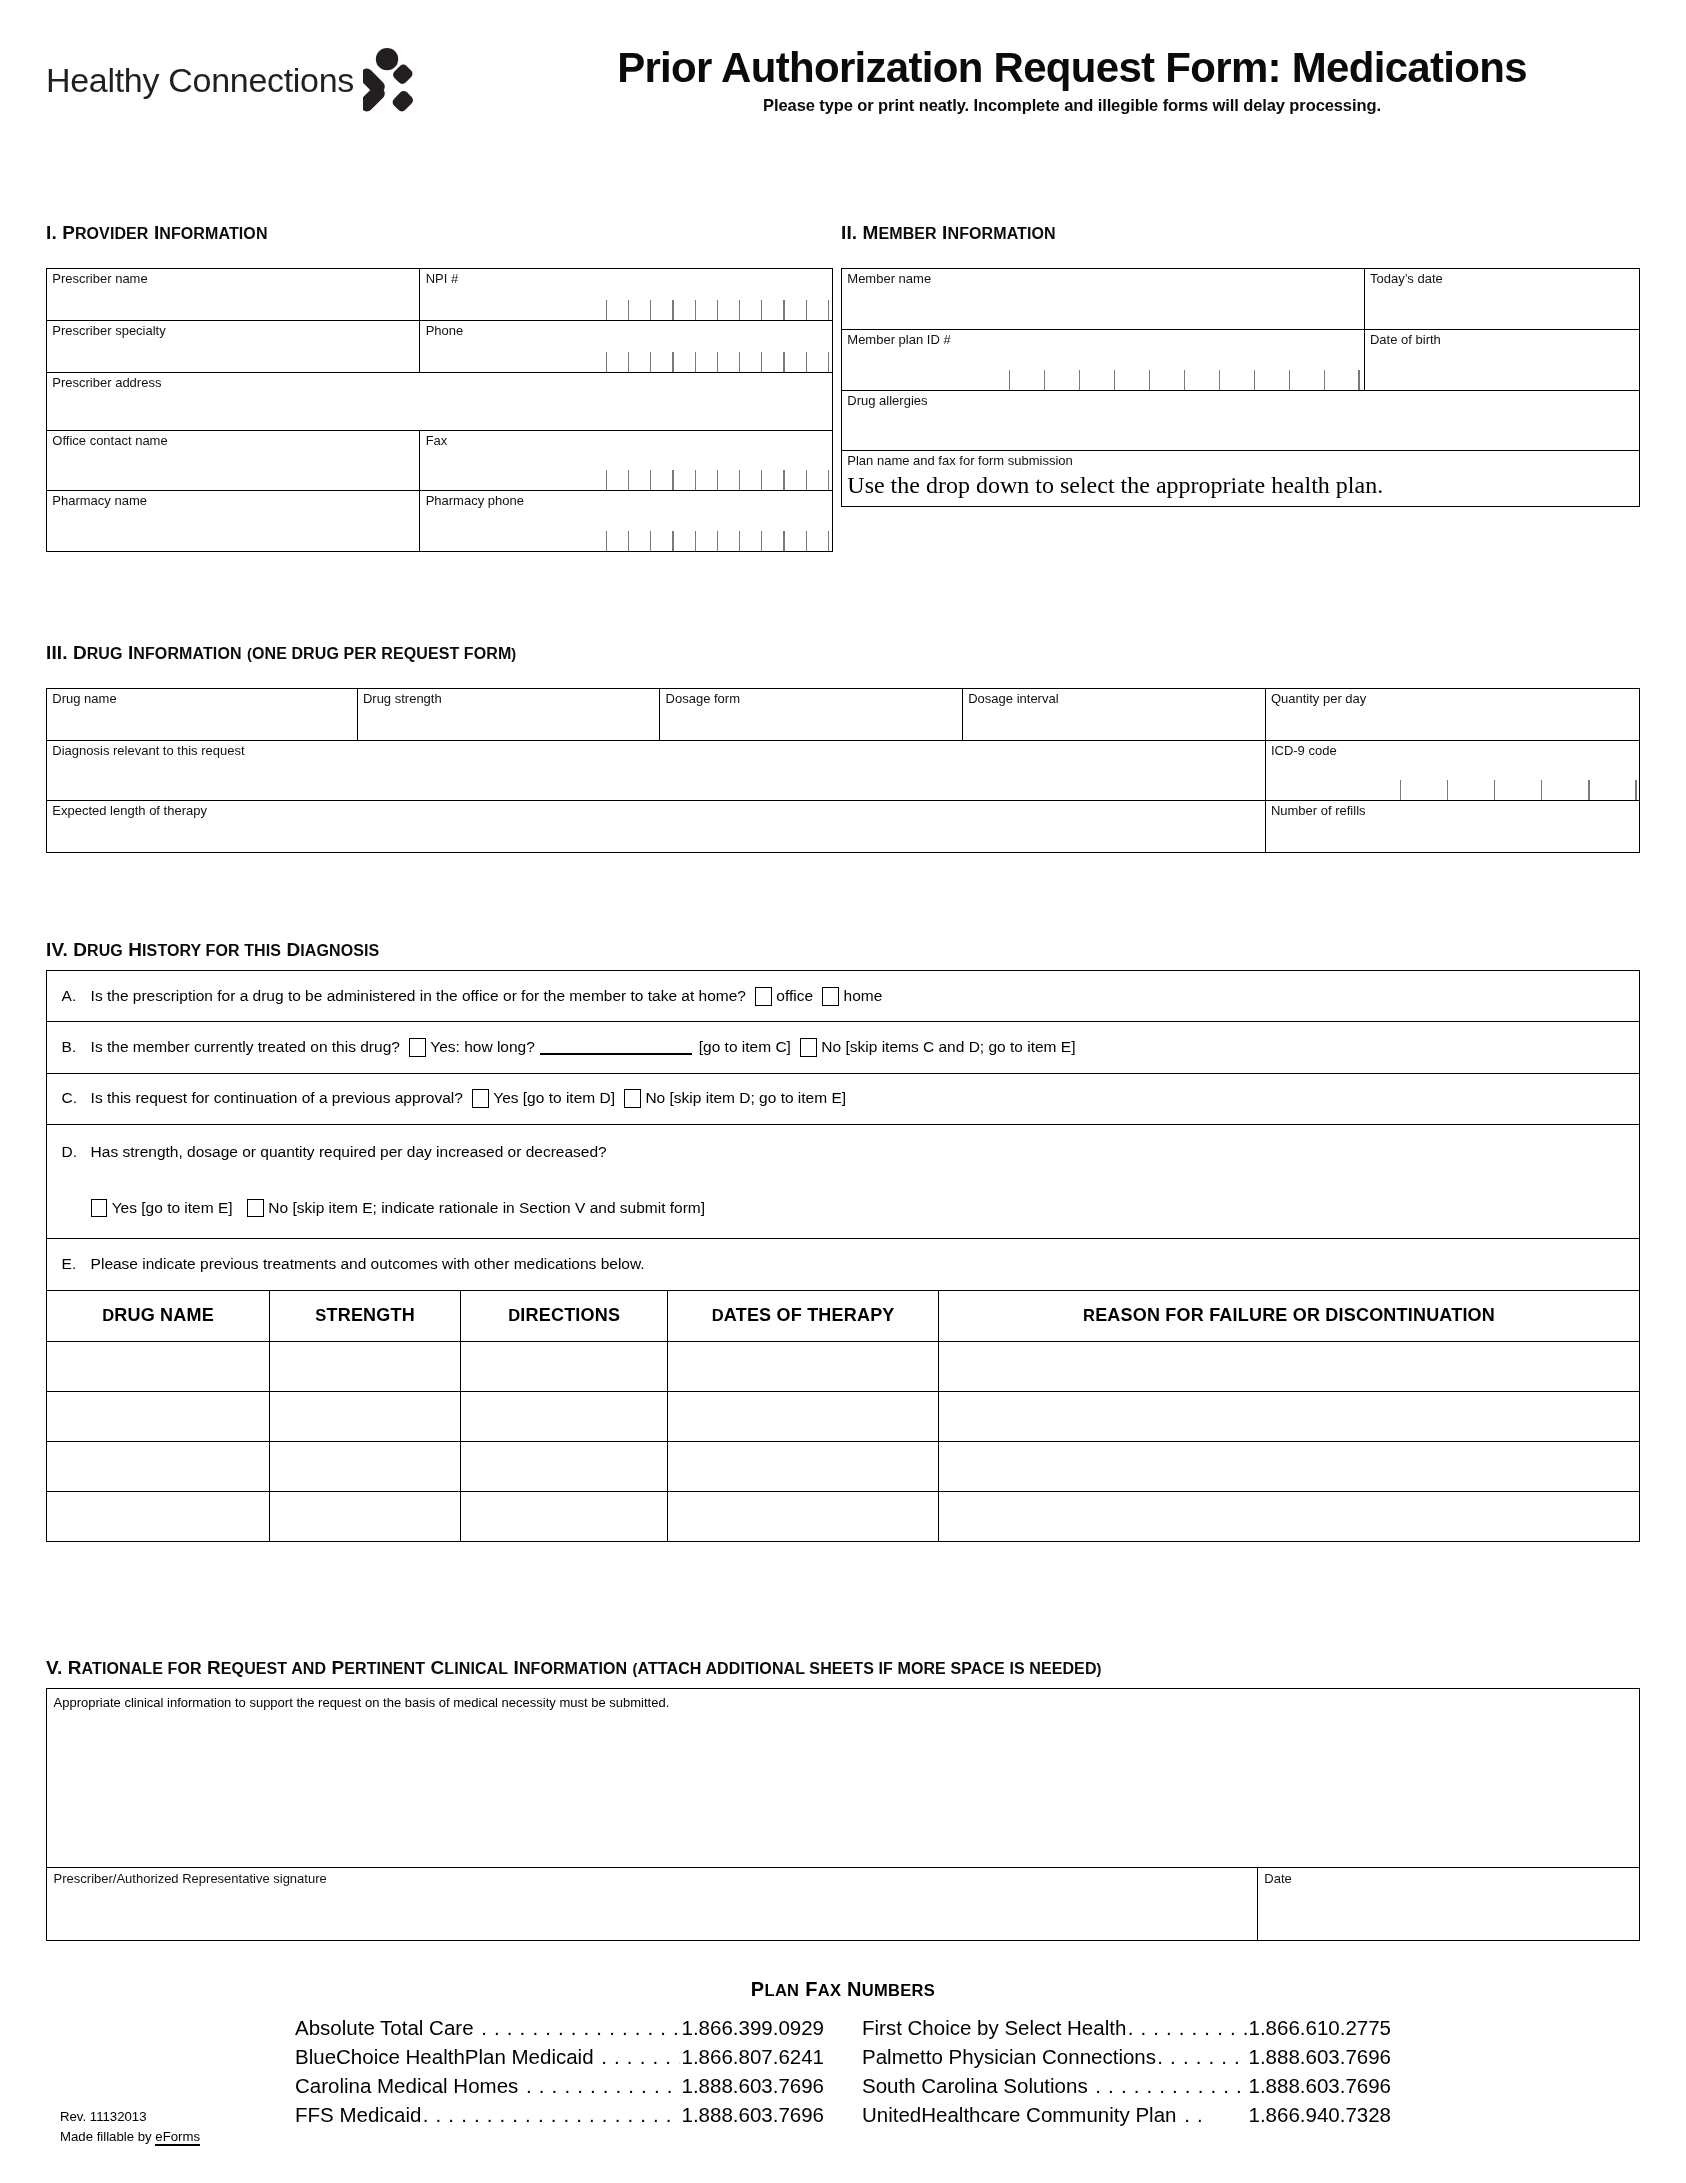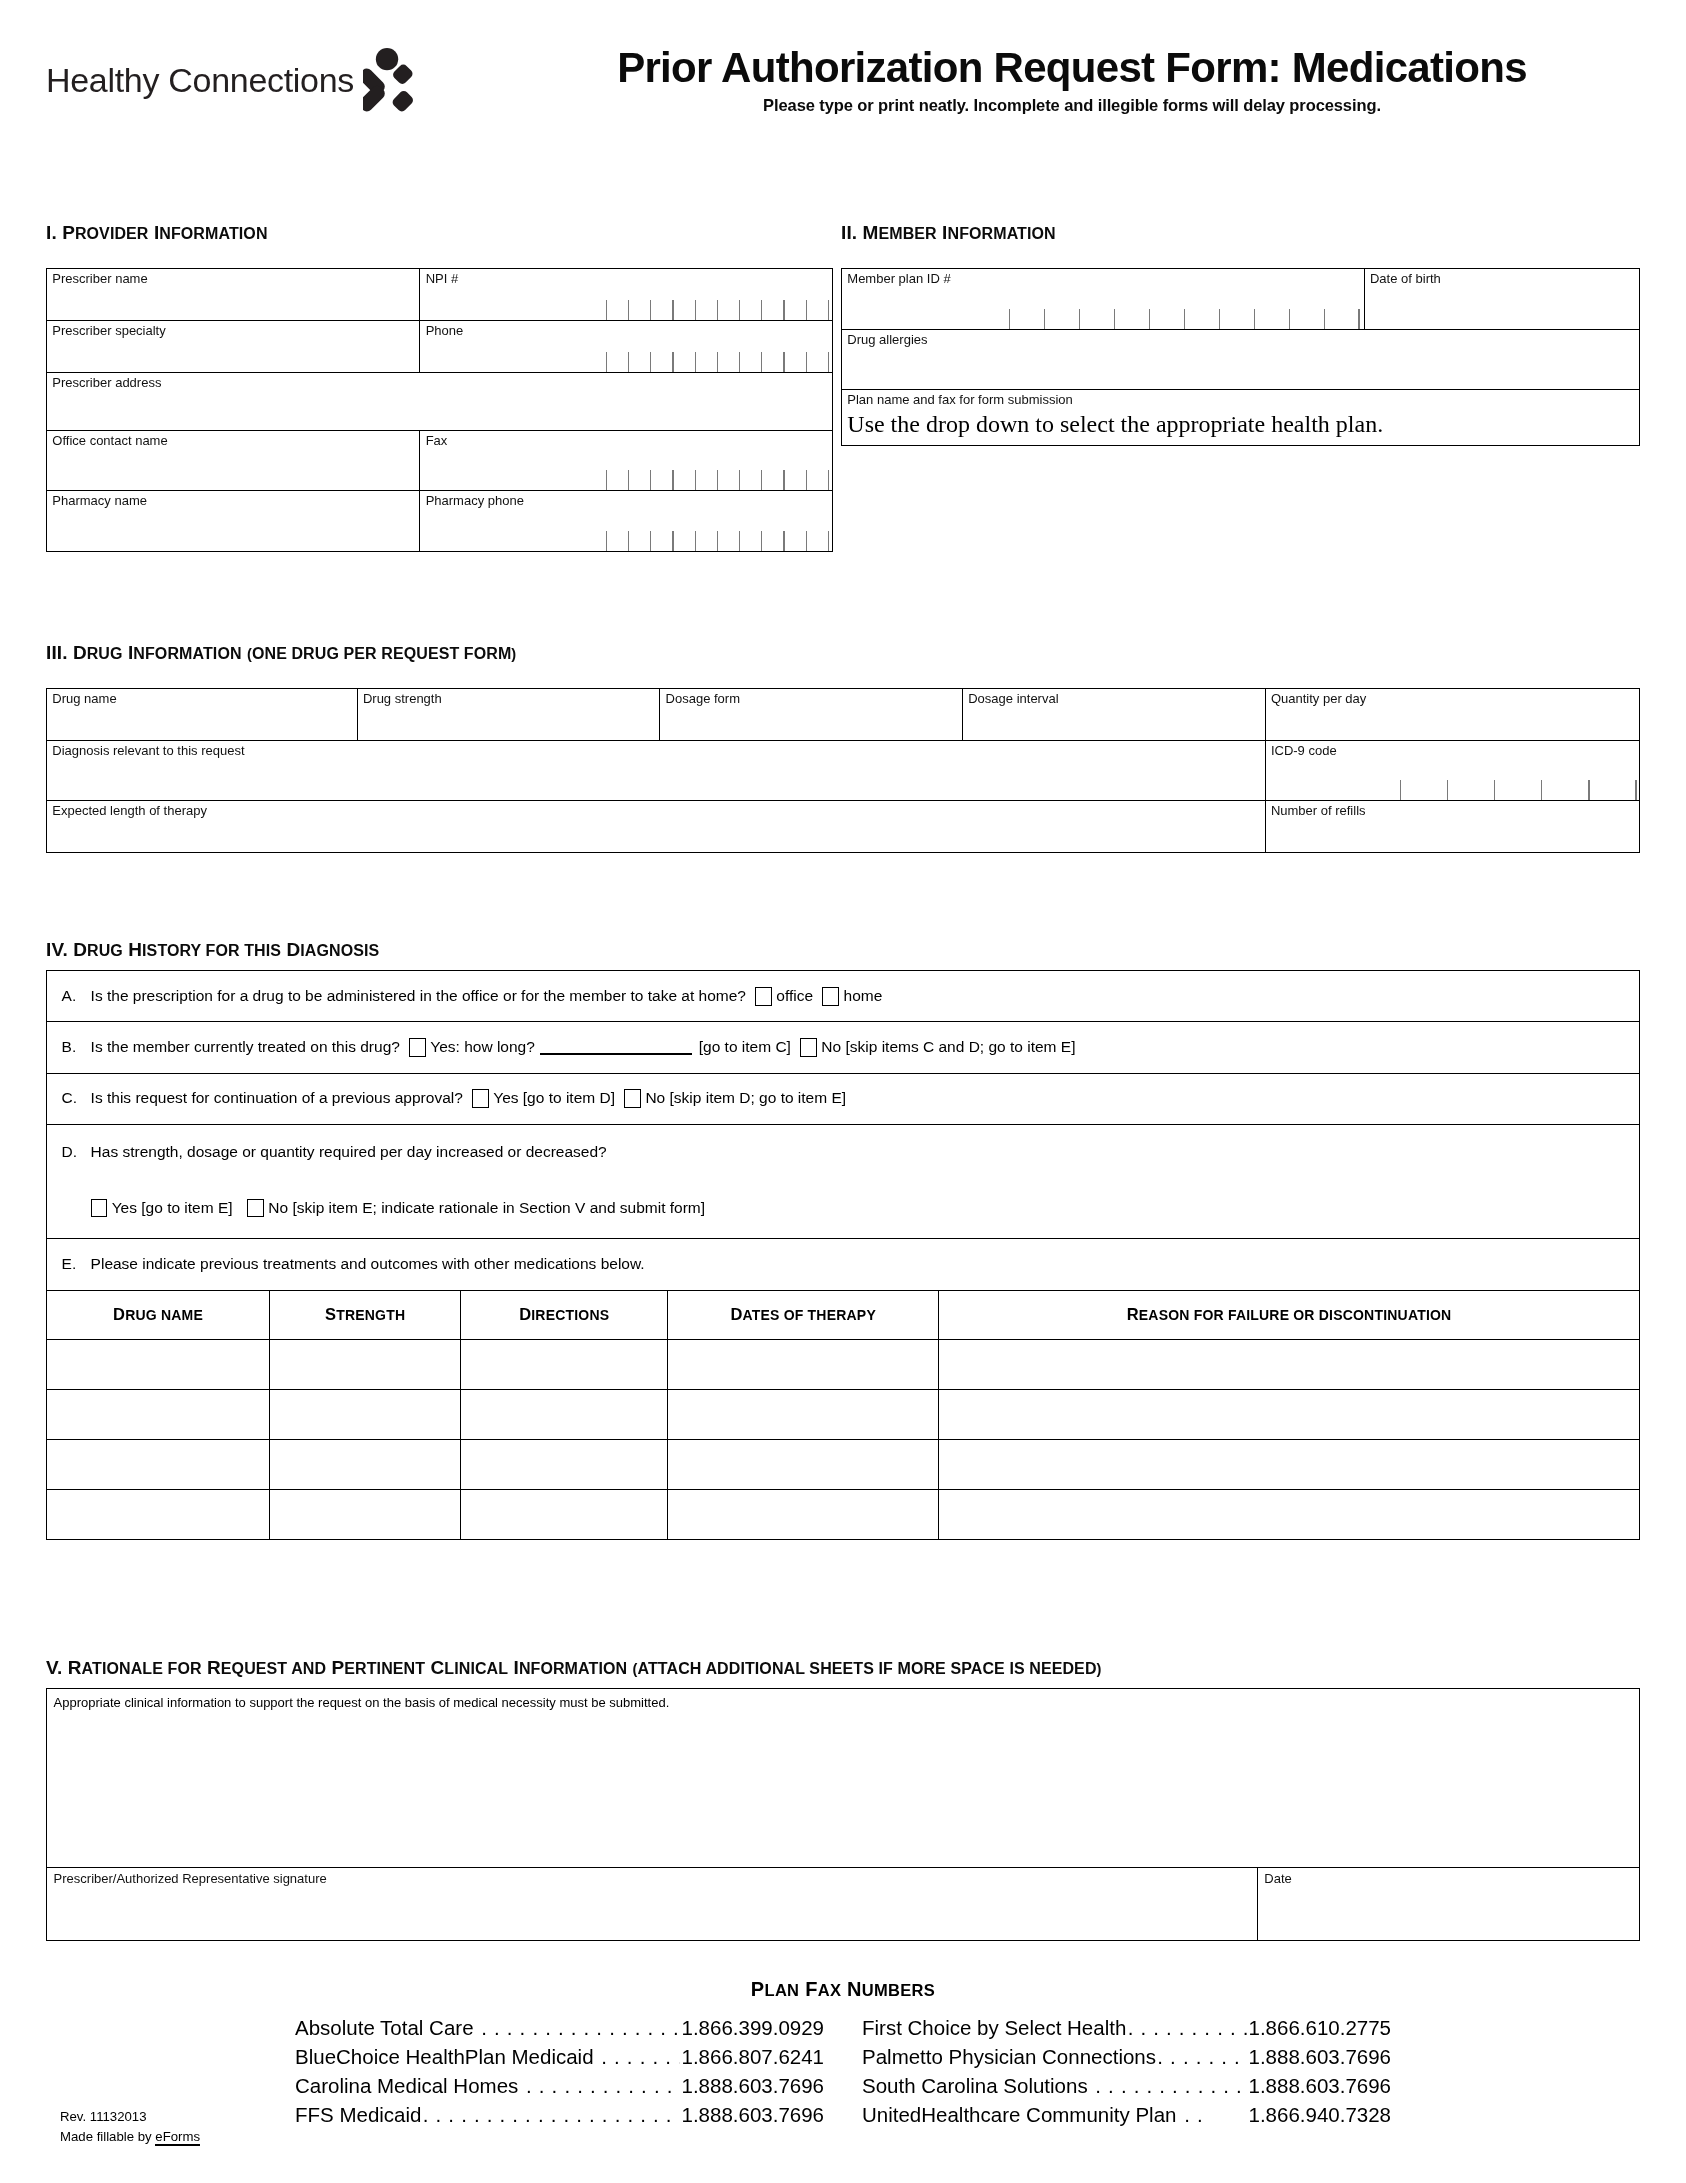--- a/index.html
+++ b/index.html
@@ -80,21 +80,21 @@
     height:14.6px; margin:0 6.6px -1.3px 5.3px;
   }
 
   
   .htable { border-collapse:collapse; width:100%; table-layout:fixed; margin:0; }
   .htable th, .htable td { border:1.3px solid #000; }
   .htable th {
     font-weight:700; font-size:16.5px; padding:14.6px 2.6px; text-align:center;
     letter-spacing:0.2px;
   }
-  .htable th .sc { font-size:14px; }
+  .htable th .sc { font-size:18px; }
   .htable td { height:50px; }
 
   
   .rbox { border:1.3px solid #000; border-bottom:none; height:179px; padding:5.3px 6.6px; }
   .rnote { font-size:13px; }
   .sigtable { border-collapse:collapse; width:100%; table-layout:fixed; }
   .sigtable td { border:1.3px solid #000; height:73px; vertical-align:top; padding:4px 6.6px 0 6.6px; }
 
   
   .fax-title {
@@ -250,20 +250,28 @@
   <div id="sec2">
     <div class="sec-head">
       II.&nbsp;M<span class="sc">EMBER</span>&nbsp;I<span class="sc">NFORMATION</span>
     </div>
     <table class="ftable">
       <colgroup>
           <col style="width:65.5%">
           <col style="width:34.5%">
         </colgroup>
       <tbody>
+          <tr>
+        <td style="height:61px">
+          <span class="lbl">Member name</span>
+        </td>
+        <td style="height:61px">
+          <span class="lbl">Today’s date</span>
+        </td>
+      </tr>
       <tr>
         <td style="height:61px">
           <span class="lbl">Member plan ID #</span>
           <span class="comb">
                 <i style="left: 32%;"></i>
                 <i style="left: 38.7%;"></i>
                 <i style="left: 45.4%;"></i>
                 <i style="left: 52.1%;"></i>
                 <i style="left: 58.8%;"></i>
                 <i style="left: 65.5%;"></i>

